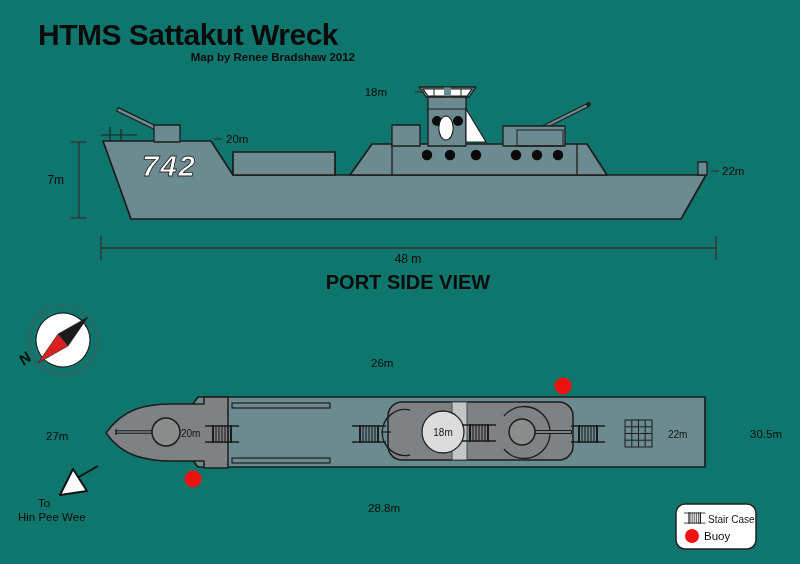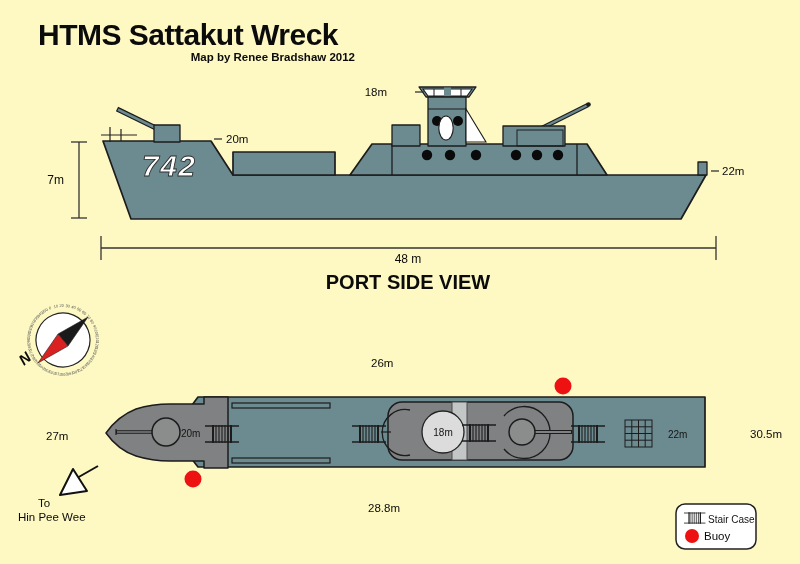--- a/index.html
+++ b/index.html
@@ -1,16 +1,16 @@
 <!DOCTYPE html>
 <html style="--c-hull: #6C8B90; --c-stroke: #1C1C1C; --c-gray: #7F8183; --c-gray_light: #8B8D8D; --c-band: #C3C6C6; --c-disc: #DCDCDC; --c-buoy: #EE1111; --c-needle_red: #D92121; --c-needle_dark: #1A1A1A;"><head>
 <meta charset="utf-8">
 <style>
   html,body{margin:0;padding:0;background:#fff;}
-  .canvas{position:relative;width:800px;height:564px;background:#fef9c3;overflow:hidden;
+  .canvas{position:relative;width:800px;height:564px;background:#0f766e;overflow:hidden;
           font-family:"Liberation Sans",sans-serif;}
   svg{position:absolute;left:0;top:0;}
   
   text{fill:#0b0b0b;font-family:"Liberation Sans",sans-serif;}
   .t-title{font-size:30px;font-weight:bold;letter-spacing:-.5px;}
   .t-sub{font-size:11.5px;font-weight:bold;}
   .t-cap{font-size:20px;font-weight:bold;text-anchor:middle;}
   .t-dim{font-size:12px;}
   .t-lab{font-size:11.5px;}
   .t-lab-s{font-size:10px;fill:#141414;}

